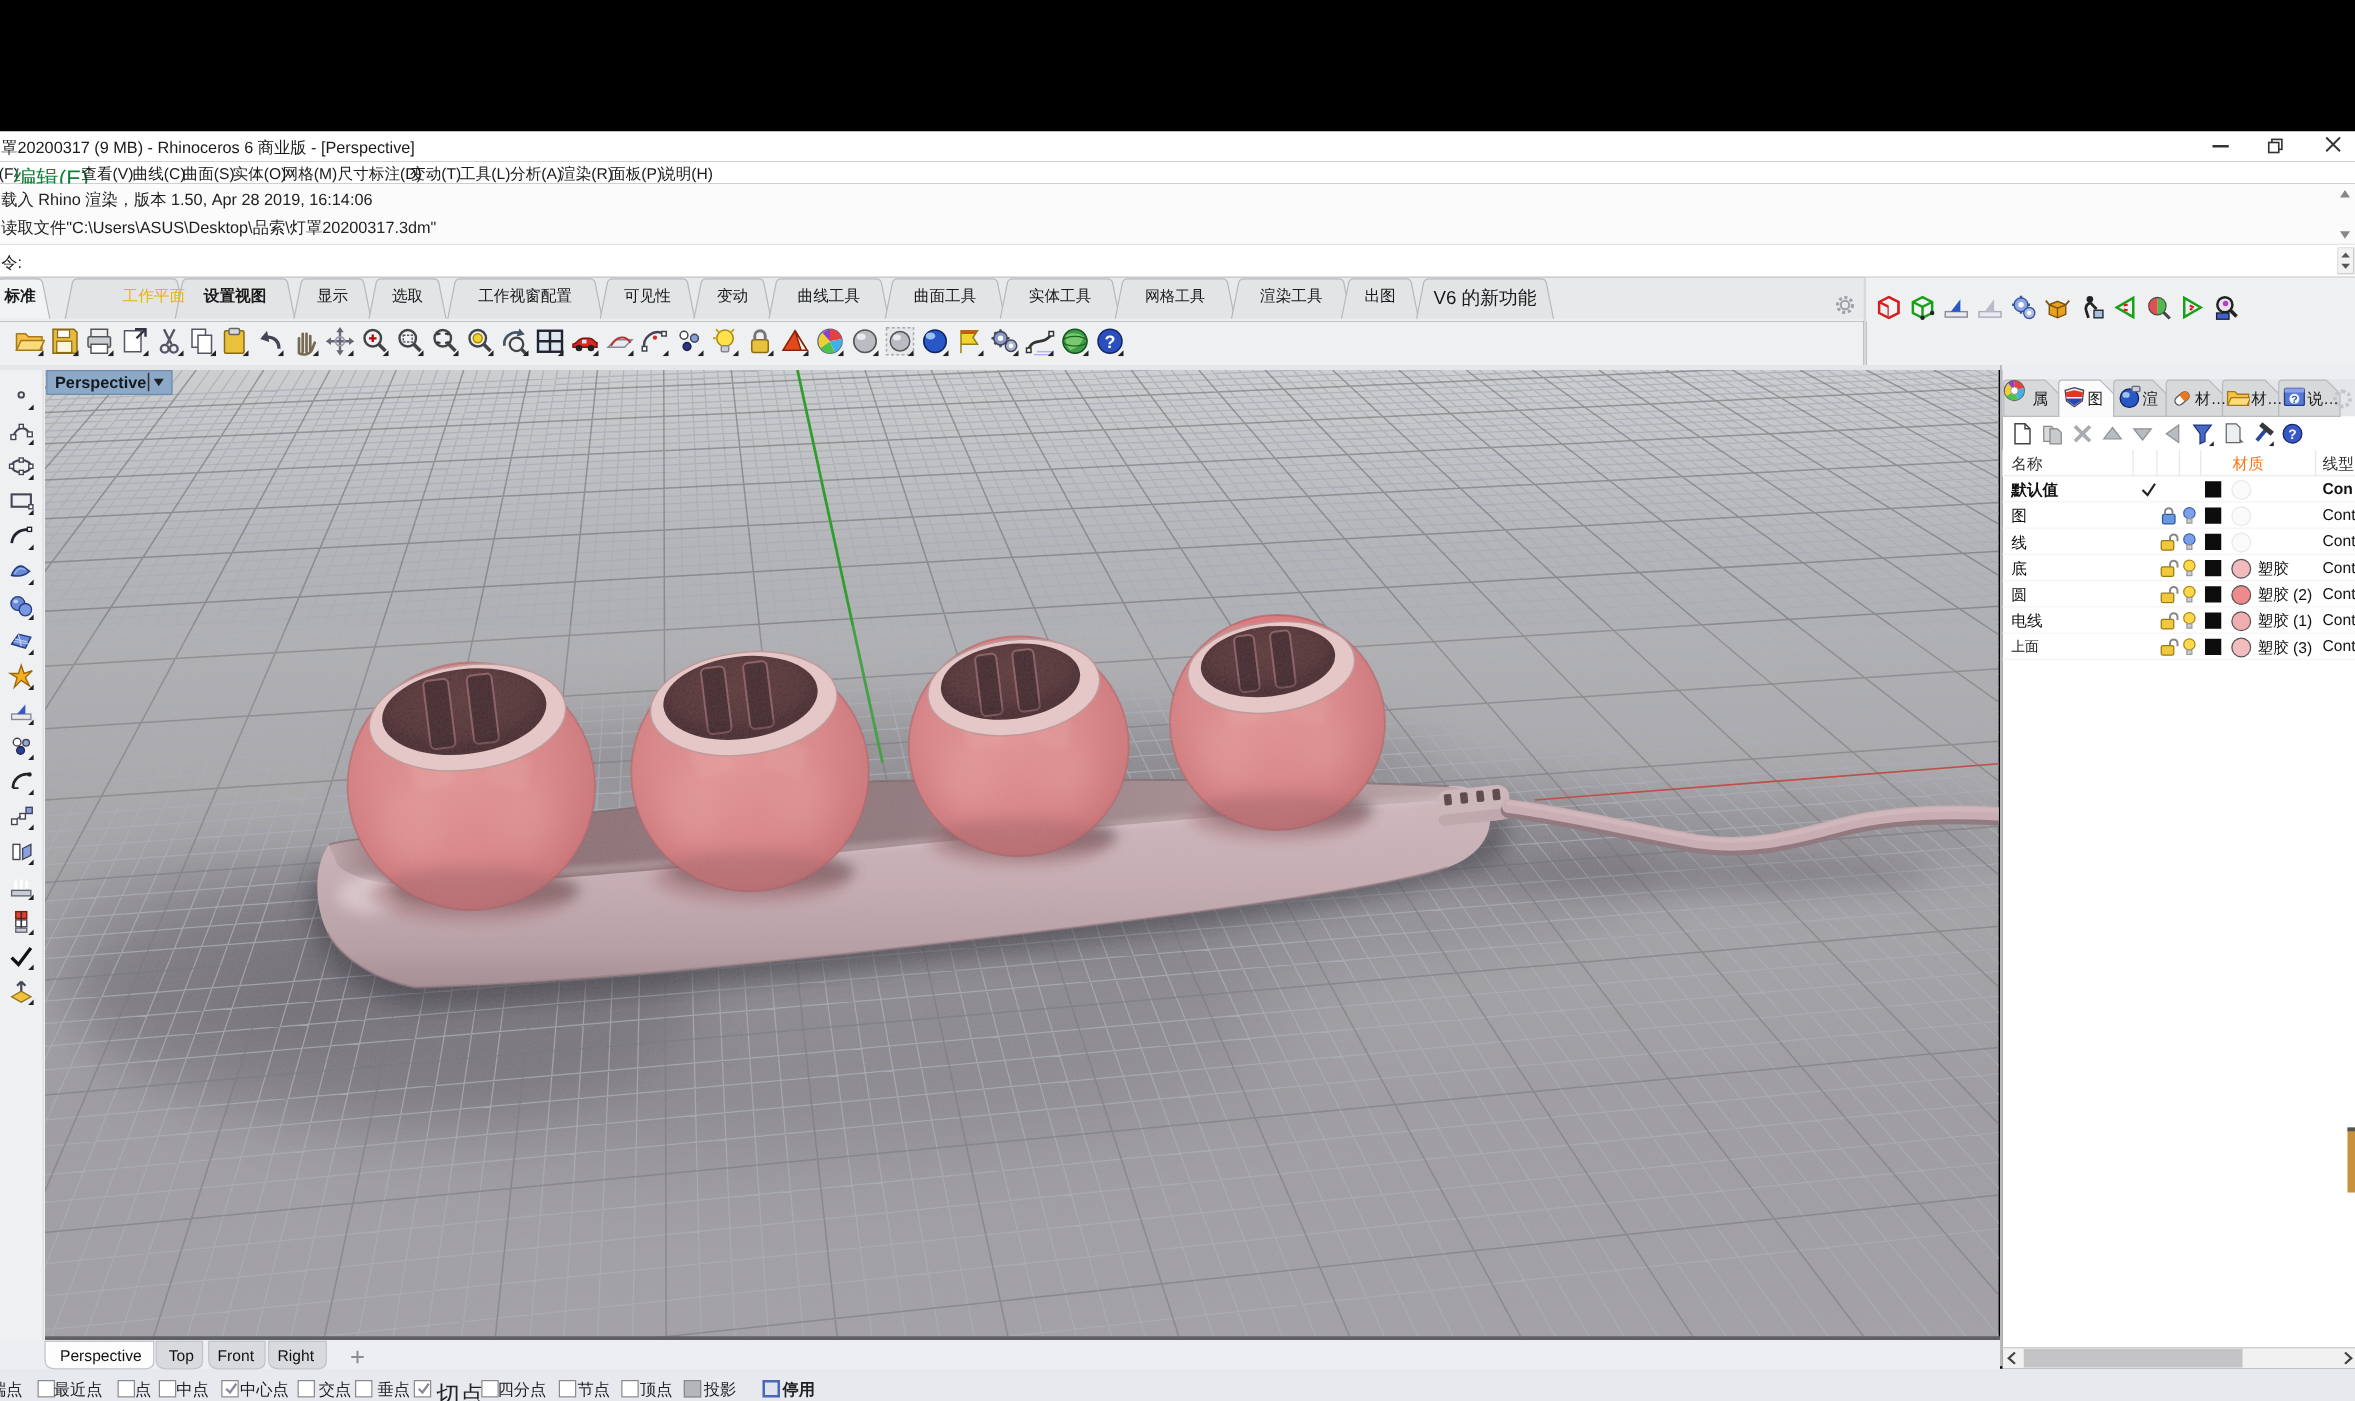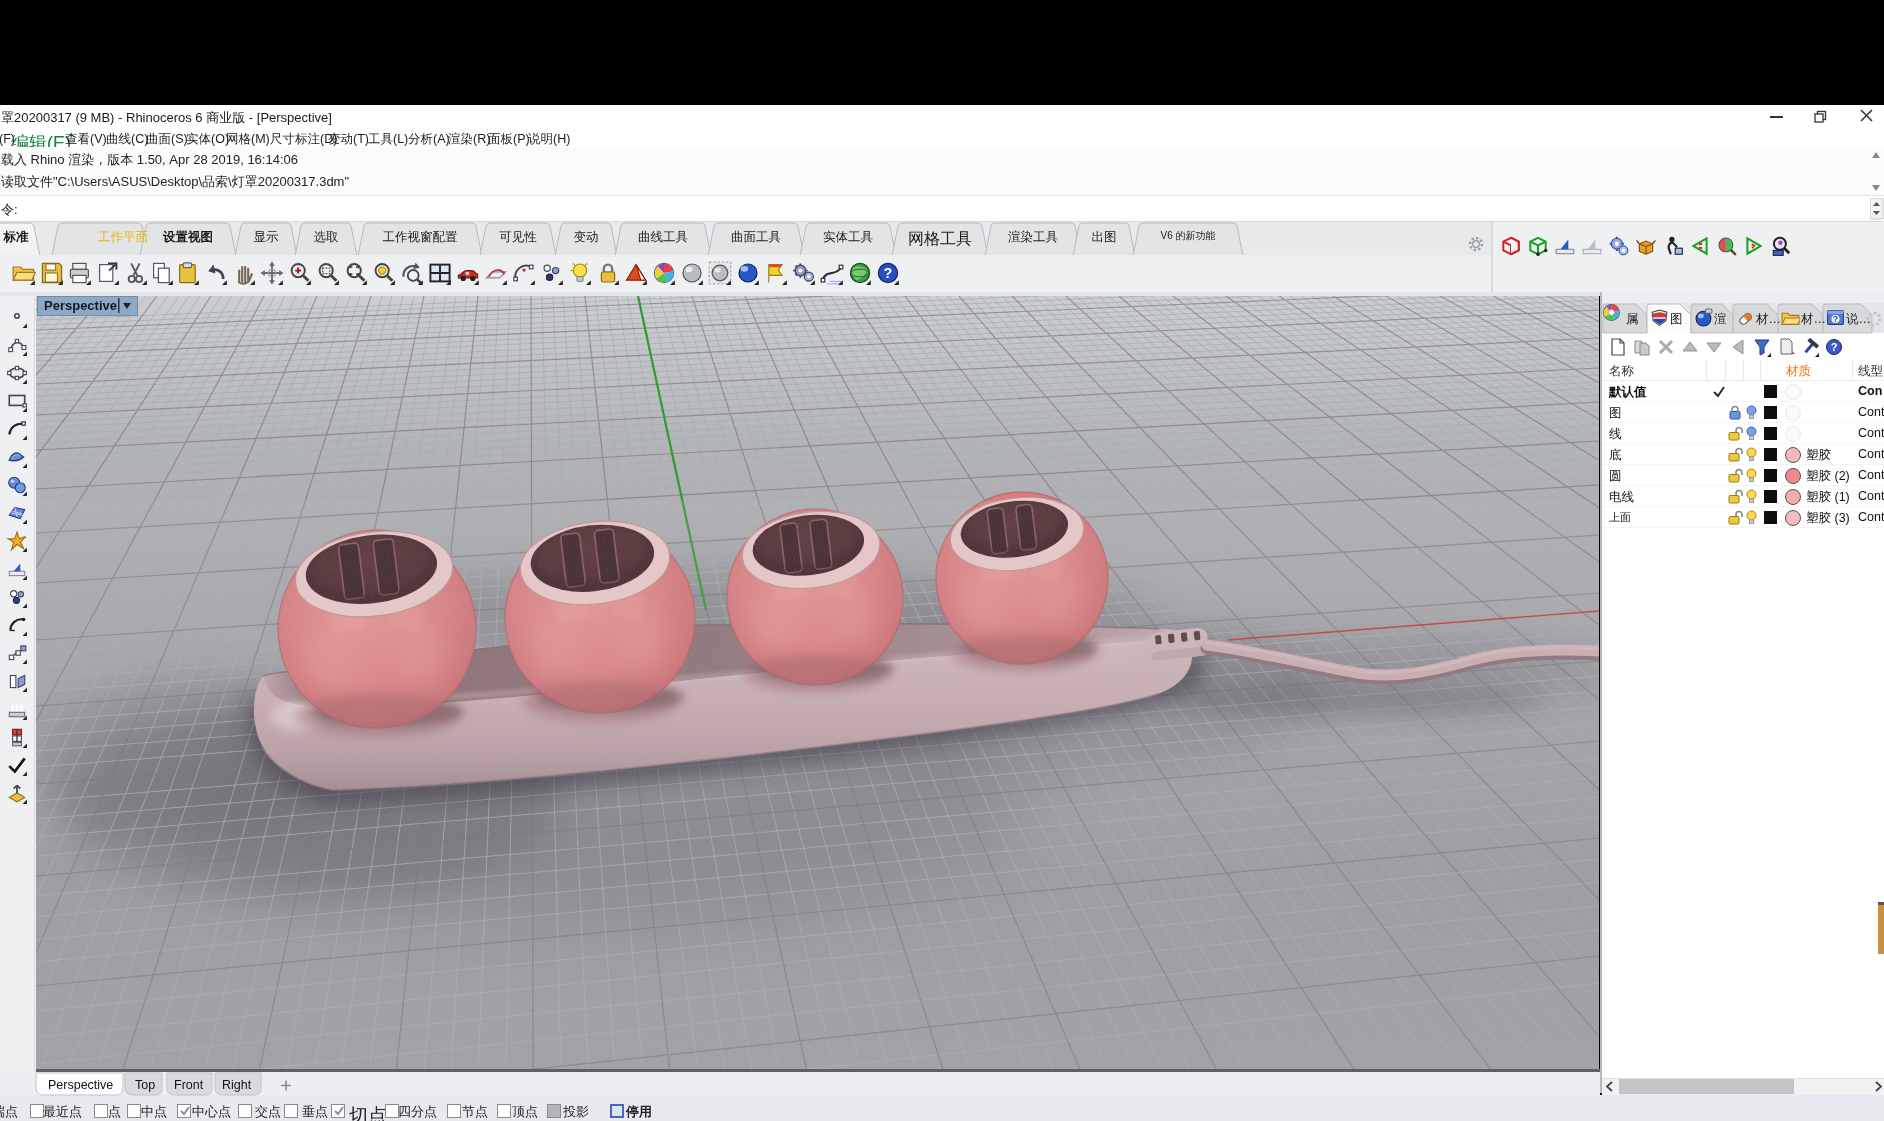--- a/index.html
+++ b/index.html
@@ -68,24 +68,24 @@
 <div class="abs txt" style="left:52px;top:229px;font-size:12.5px;color:#eab308;font-weight:normal;width:96px;text-align:right">工作平面</div>
 <div class="abs txt" style="left:140px;top:229px;font-size:12.5px;color:#1a1a1a;font-weight:bold;width:96px;text-align:center">设置视图</div>
 <div class="abs txt" style="left:235px;top:229px;font-size:12.5px;color:#1a1a1a;font-weight:normal;width:62px;text-align:center">显示</div>
 <div class="abs txt" style="left:295px;top:229px;font-size:12.5px;color:#1a1a1a;font-weight:normal;width:62px;text-align:center">选取</div>
 <div class="abs txt" style="left:358px;top:229px;font-size:12.5px;color:#1a1a1a;font-weight:normal;width:124px;text-align:center">工作视窗配置</div>
 <div class="abs txt" style="left:480px;top:229px;font-size:12.5px;color:#1a1a1a;font-weight:normal;width:76px;text-align:center">可见性</div>
 <div class="abs txt" style="left:555px;top:229px;font-size:12.5px;color:#1a1a1a;font-weight:normal;width:62px;text-align:center">变动</div>
 <div class="abs txt" style="left:615px;top:229px;font-size:12.5px;color:#1a1a1a;font-weight:normal;width:96px;text-align:center">曲线工具</div>
 <div class="abs txt" style="left:708px;top:229px;font-size:12.5px;color:#1a1a1a;font-weight:normal;width:96px;text-align:center">曲面工具</div>
 <div class="abs txt" style="left:800px;top:229px;font-size:12.5px;color:#1a1a1a;font-weight:normal;width:96px;text-align:center">实体工具</div>
-<div class="abs txt" style="left:892px;top:229px;font-size:16px;color:#1a1a1a;font-weight:normal;width:96px;text-align:center">网格工具</div>
+<div class="abs txt" style="left:892px;top:229px;font-size:12px;color:#1a1a1a;font-weight:normal;width:96px;text-align:center">网格工具</div>
 <div class="abs txt" style="left:985px;top:229px;font-size:12.5px;color:#1a1a1a;font-weight:normal;width:96px;text-align:center">渲染工具</div>
 <div class="abs txt" style="left:1073px;top:229px;font-size:12.5px;color:#1a1a1a;font-weight:normal;width:62px;text-align:center">出图</div>
-<div class="abs txt" style="left:1133px;top:229px;font-size:10px;color:#1a1a1a;font-weight:normal;width:110px;text-align:center">V6 的新功能</div>
+<div class="abs txt" style="left:1133px;top:229px;font-size:15px;color:#1a1a1a;font-weight:normal;width:110px;text-align:center">V6 的新功能</div>
 <svg class="abs" style="left:1466px;top:234px" width="20" height="20" viewBox="0 0 20 20">
       <circle cx="10" cy="10" r="6" fill="none" stroke="#9aa0a6" stroke-width="2.4" stroke-dasharray="2.4 2.2"></circle>
       <circle cx="10" cy="10" r="3.4" fill="none" stroke="#9aa0a6" stroke-width="1.6"></circle>
     </svg>
 <div class="abs" style="left:1491px;top:222px;width:2px;height:70px;background:#d6d8da"></div>
 <div class="abs" style="left:1493px;top:222px;width:391px;height:70px;background:#eef0f2"></div>
 <div class="abs" style="left:0px;top:257px;width:1491px;height:35px;background:#eef0f2"></div>
 <div class="abs" style="left:0px;top:292px;width:1884px;height:4px;background:#e4e6e9"></div>
 <div class="abs" style="left:0px;top:296px;width:36px;height:776px;background:#eef0f2"></div>
 <div class="abs" style="left:34px;top:296px;width:1px;height:776px;background:#d9dbde"></div>

